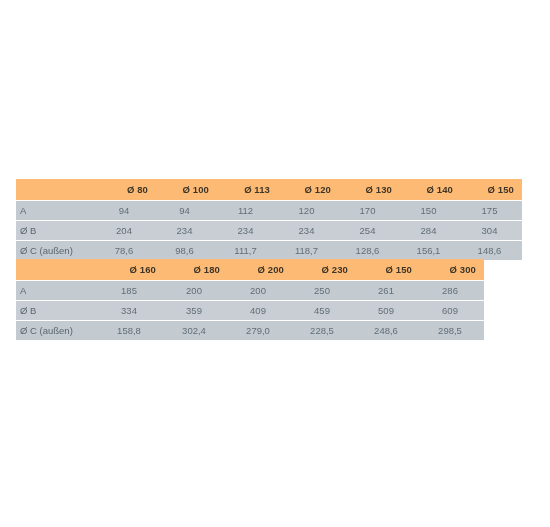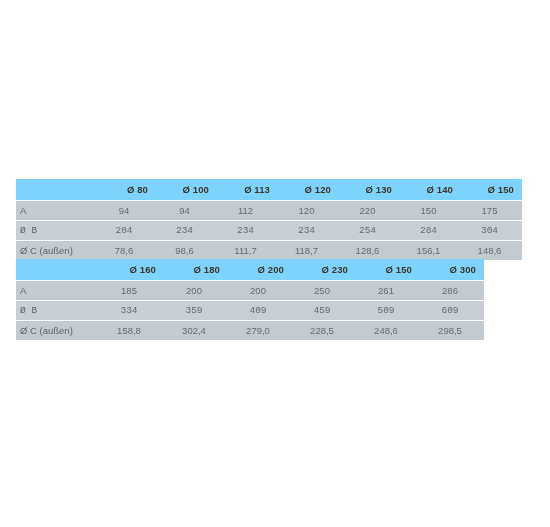--- a/index.html
+++ b/index.html
@@ -41,21 +41,21 @@
   }
 
   #table-2 {
     left: 16px;
     top: 259px;
     width: 468px;
   }
 
   
   .dim-table thead tr {
-    background: #7dd3fc;
+    background: #fdba74;
   }
 
   .dim-table thead th {
     height: 21px;
     padding: 0 8px 0 4px;
     margin: 0;
     font-size: 9.5px;
     font-weight: bold;
     color: #3d3527;
     text-align: right;
@@ -68,21 +68,20 @@
     text-align: left;
   }
 
   
   .dim-table tbody tr {
     background: #c3cbd0;
   }
 
   .dim-table tbody tr.row-alt {
     background: #c8ced3;
-    font-family: Liberation Mono, monospace;
   }
 
   .dim-table tbody td {
     height: 19px;
     padding: 0 8px 0 4px;
     margin: 0;
     text-align: center;
     vertical-align: middle;
     white-space: nowrap;
     font-size: 9.5px;
@@ -128,21 +127,21 @@
         <th>Ø 150</th>
       </tr>
     </thead>
     <tbody>
       <tr>
         <td class="label-cell">A</td>
         <td>94</td>
         <td>94</td>
         <td>112</td>
         <td>120</td>
-        <td>220</td>
+        <td>170</td>
         <td>150</td>
         <td>175</td>
       </tr>
       <tr class="row-alt">
         <td class="label-cell">Ø B</td>
         <td>204</td>
         <td>234</td>
         <td>234</td>
         <td>234</td>
         <td>254</td>

